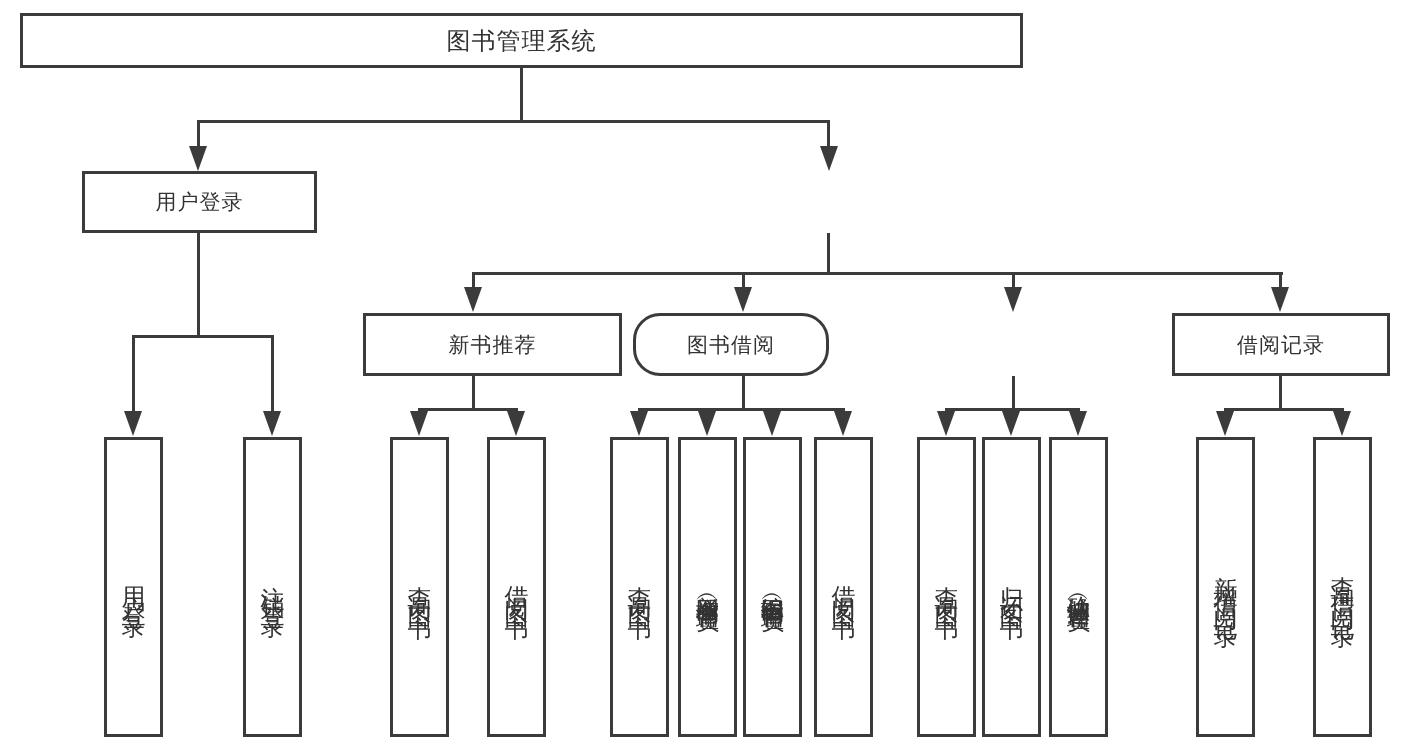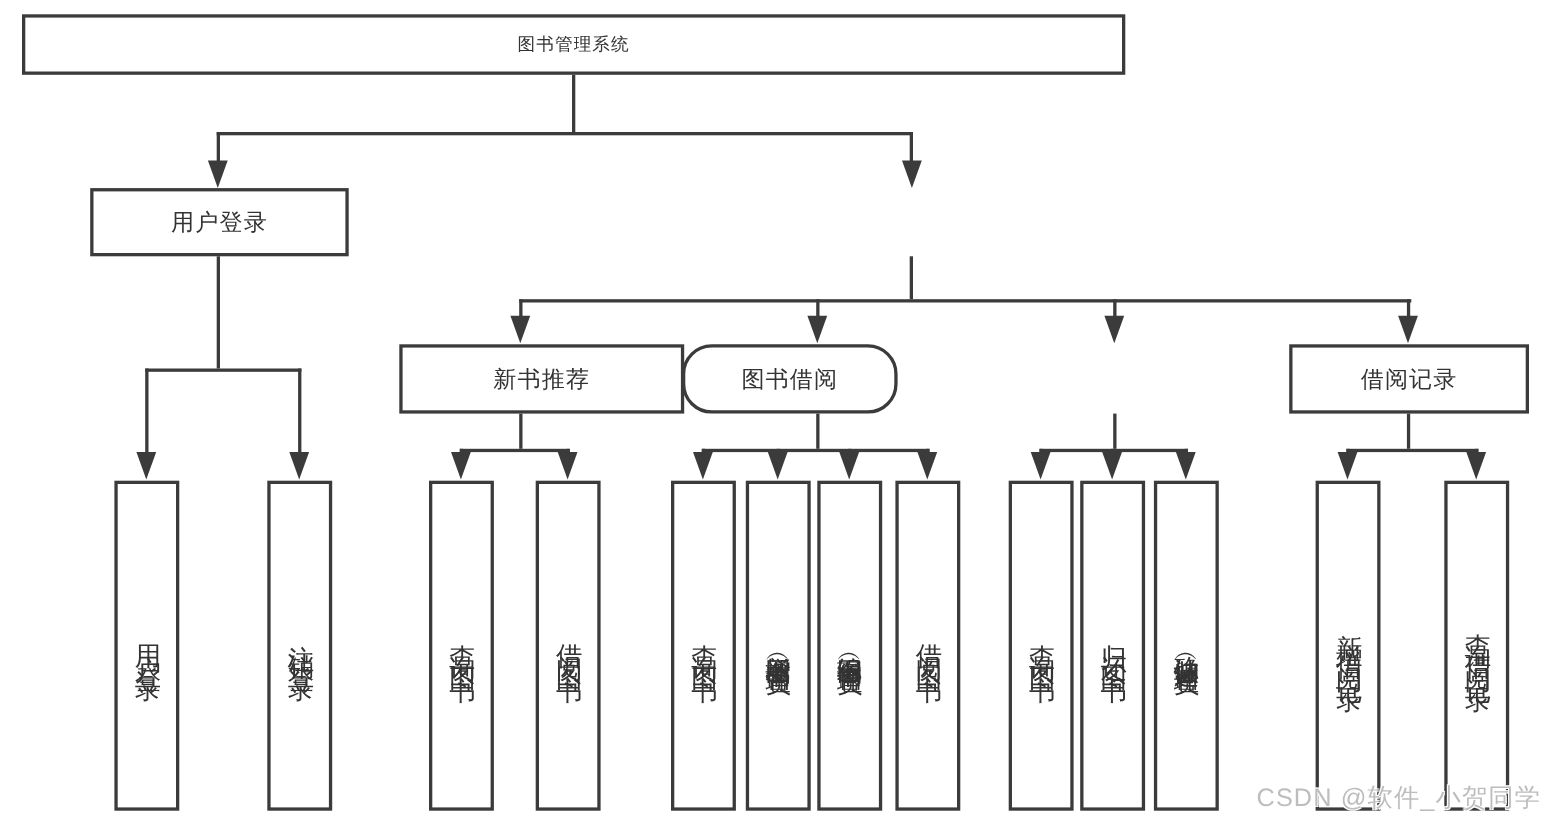--- a/index.html
+++ b/index.html
@@ -20,21 +20,21 @@
   .node{
     position:absolute;
     box-sizing:border-box;
     background:var(--bg);
     border:3px solid var(--line);
     display:flex;align-items:center;justify-content:center;
     text-align:center;
     color:var(--text);
   }
   .node.h{font-size:21px;letter-spacing:1px;}
-  .node.root{font-size:16px;}
+  .node.root{font-size:24px;}
   .node.v{
     writing-mode:vertical-rl;
     text-orientation:mixed;
     font-size:24px;
     letter-spacing:10px;
     line-height:1;
   }
   .node.v.long{letter-spacing:2px;font-size:23px;}
   .vline,.hline{position:absolute;background:var(--line);}
   .vline{width:3px;}
@@ -84,21 +84,21 @@
   <div class="vline" style="left:472px;top:272px;height:16px;"></div>
   <div class="arrow" style="left:464px;top:287px;"></div>
   <div class="vline" style="left:742px;top:272px;height:16px;"></div>
   <div class="arrow" style="left:734px;top:287px;"></div>
   <div class="vline" style="left:1012px;top:272px;height:16px;"></div>
   <div class="arrow" style="left:1004px;top:287px;"></div>
   <div class="vline" style="left:1279px;top:272px;height:16px;"></div>
   <div class="arrow" style="left:1271px;top:287px;"></div>
 
   <div class="node h" style="left:363px;top:313px;width:259px;height:63px;">新书推荐</div>
-  <div class="node h" style="left:620px;top:313px;width:196px;height:63px;border-radius:27px;">图书借阅</div>
+  <div class="node h" style="left:633px;top:313px;width:196px;height:63px;border-radius:27px;">图书借阅</div>
   <div class="node h" style="left:1172px;top:313px;width:218px;height:63px;">借阅记录</div>
 
   <div class="vline" style="left:472px;top:376px;height:32px;"></div>
   <div class="hline" style="left:418px;top:408px;width:100px;"></div>
   <div class="vline" style="left:418px;top:408px;height:6px;"></div>
   <div class="arrow" style="left:410px;top:411px;"></div>
   <div class="vline" style="left:515px;top:408px;height:6px;"></div>
   <div class="arrow" style="left:507px;top:411px;"></div>
 
   <div class="vline" style="left:742px;top:376px;height:32px;"></div>
@@ -139,15 +139,14 @@
   <div class="node v long" style="left:743px;top:437px;width:59px;height:300px;">编辑图书（管理员）</div>
   <div class="node v" style="left:814px;top:437px;width:59px;height:300px;">借阅图书</div>
 
   <div class="node v" style="left:917px;top:437px;width:59px;height:300px;">查询图书</div>
   <div class="node v" style="left:982px;top:437px;width:59px;height:300px;">归还图书</div>
   <div class="node v long" style="left:1049px;top:437px;width:59px;height:300px;">确认归还（管理员）</div>
 
   <div class="node v" style="left:1196px;top:437px;width:59px;height:300px;">新增借阅记录</div>
   <div class="node v" style="left:1313px;top:437px;width:59px;height:300px;">查询借阅记录</div>
 
-  <div class="watermark">CSDN @软件_小贺同学</div>
 
 </div>
 
 </body></html>

